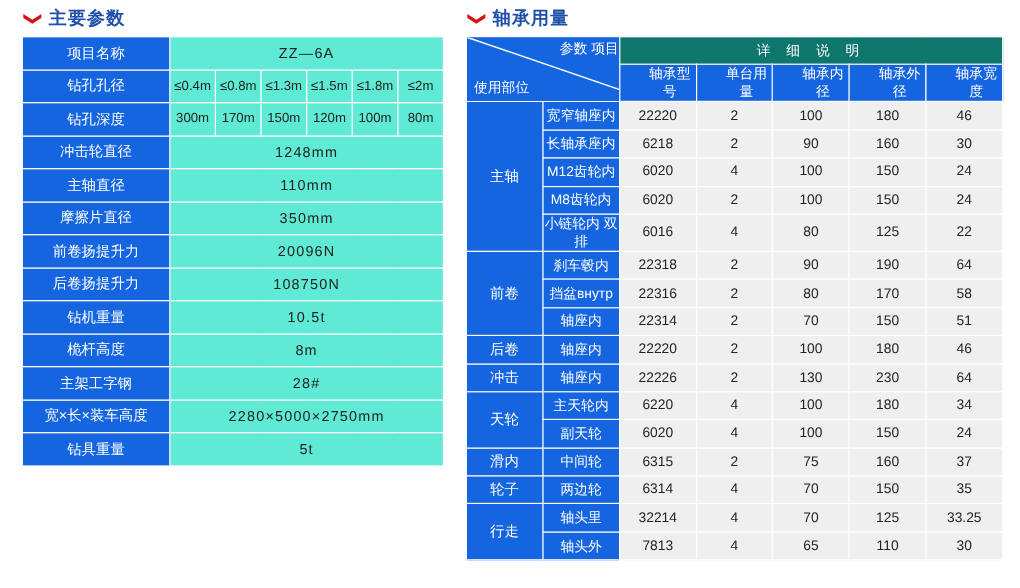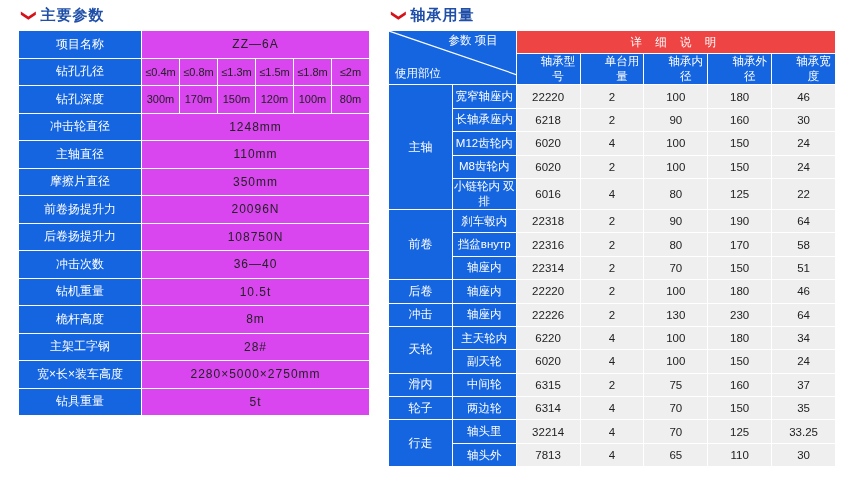--- a/index.html
+++ b/index.html
@@ -48,21 +48,21 @@
     vertical-align:middle;
     font-weight:normal;
     padding:0;
   }
   .lbl{
     background:#1565e0;
     color:#ffffff;
     font-size:12px;
   }
   .val{
-    background:#d946ef;
+    background:#5eead4;
     color:#222;
     font-size:12px;
   }
   .hdr{
     background:#d4d4d4;
     color:#222;
     font-size:13px;
     letter-spacing:4px;
   }
 
@@ -85,24 +85,24 @@
   
   .diag{
     position:relative;
     background:#1565e0;
     color:#fff;
     height:48px;
     padding:0;
     overflow:hidden;
   }
   .diag svg{position:absolute;left:0;top:0;}
-  .diag .t1{position:absolute;right:18px;top:2px;font-size:11.5px;white-space:nowrap;}
+  .diag .t1{position:absolute;right:0;top:2px;font-size:11.5px;white-space:nowrap;}
   .diag .t2{position:absolute;left:6px;bottom:3px;font-size:11.5px;white-space:nowrap;}
   .detail{
-    background:#ef4444;color:#fff;font-size:12.5px;letter-spacing:5px;height:24px;
+    background:#0f766e;color:#fff;font-size:12.5px;letter-spacing:5px;height:24px;
   }
   .colhdr{background:#1565e0;color:#fff;font-size:11.5px;height:24px;padding-left:20px;}
 </style>
 </head>
 <body>
 
 <div class="page">
 
   <div class="panel panel-left">
     <div class="panel-head">
@@ -145,24 +145,20 @@
             <td class="lbl">摩擦片直径</td>
             <td class="val spacedval" colspan="6">350mm</td>
           </tr>
           <tr>
             <td class="lbl">前卷扬提升力</td>
             <td class="val spacedval" colspan="6">20096N</td>
           </tr>
           <tr>
             <td class="lbl">后卷扬提升力</td>
             <td class="val spacedval" colspan="6">108750N</td>
-          </tr>
-          <tr>
-            <td class="lbl">冲击次数</td>
-            <td class="val spacedval" colspan="6">36—40</td>
           </tr>
           <tr>
             <td class="lbl">钻机重量</td>
             <td class="val spacedval" colspan="6">10.5t</td>
           </tr>
           <tr>
             <td class="lbl">桅杆高度</td>
             <td class="val spacedval" colspan="6">8m</td>
           </tr>
           <tr>

